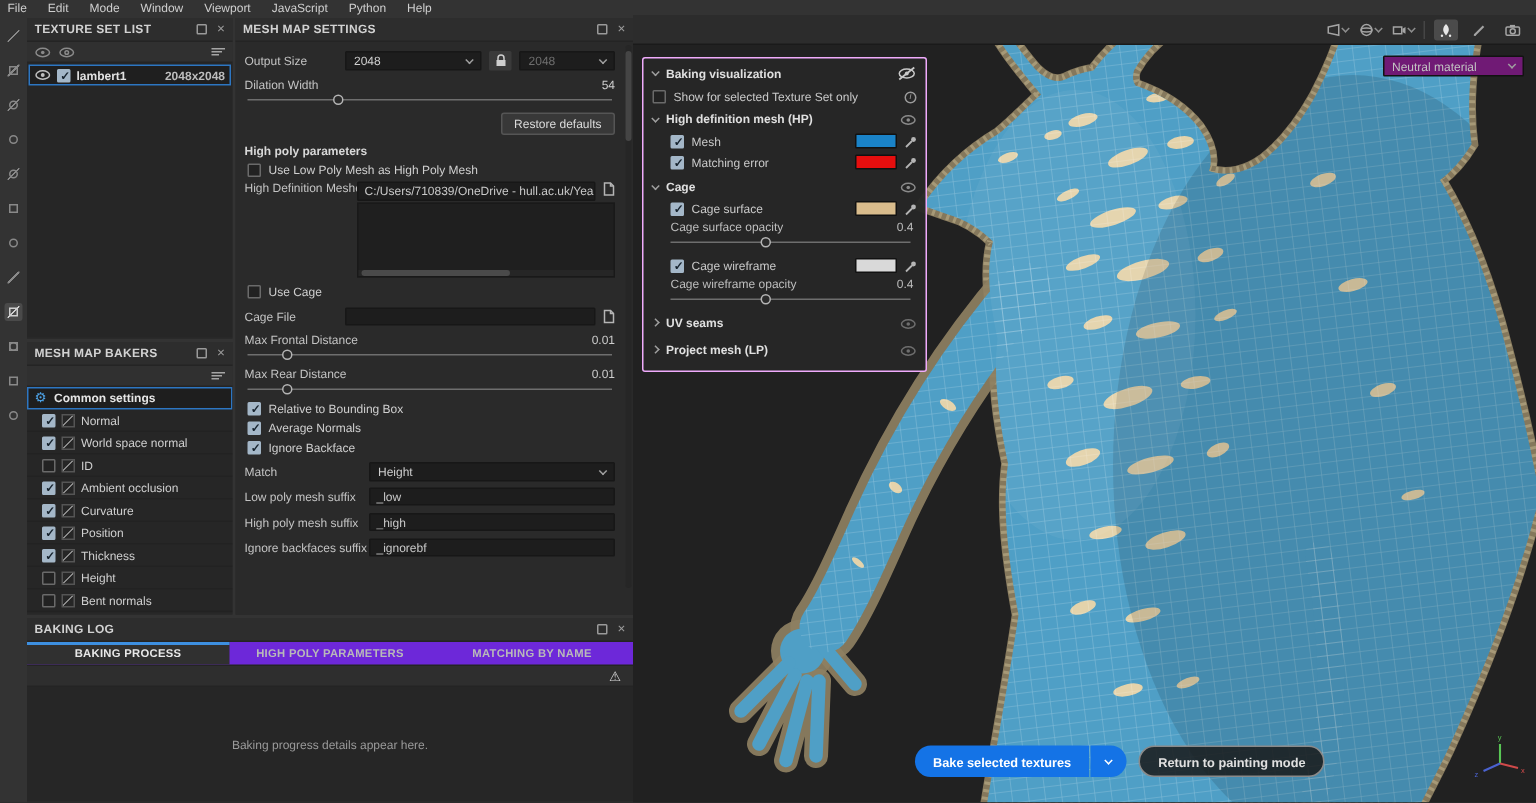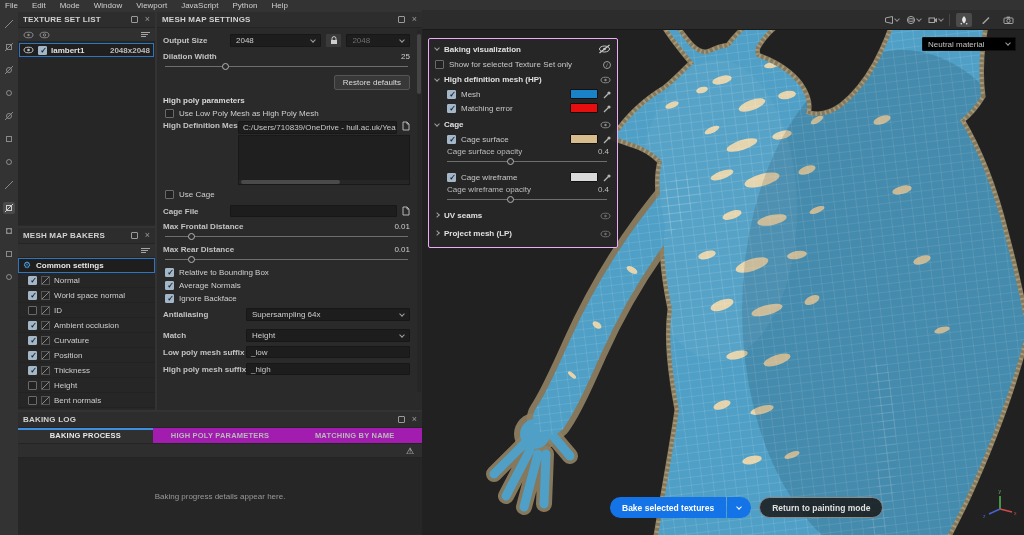--- a/index.html
+++ b/index.html
@@ -64,21 +64,21 @@
     border-bottom:1px solid #222; color:#cfcfcf; }
   .slash { width:9px; height:9px; border:1px solid #555; flex:0 0 auto;
     background:linear-gradient(135deg,transparent 44%,#8a8a8a 44%,#8a8a8a 54%,transparent 54%); }
 
   
   #settings-panel { left:157px; top:12px; width:265px; height:398px; }
   .set-body { position:relative; background:#2a2a2a; height:calc(100% - 17px); padding:6px 12px 4px 6px; overflow:hidden; }
   .vscroll { position:absolute; right:1px; top:2px; width:4px; height:95%; background:#262626; border-radius:2px; }
   .vscroll .thumb { position:absolute; top:4px; width:4px; height:60px; background:#454545; border-radius:2px; }
   .srow { display:flex; align-items:center; gap:5px; margin-bottom:5px; }
-  .slabel { color:#c3c3c3; white-space:nowrap;font-weight:bold; }
+  .slabel { color:#c3c3c3; white-space:nowrap; }
   .sval { margin-left:auto; color:#cdcdcd; }
   .dd { background:#1d1d1d; border:1px solid #171717; border-radius:1px; height:13px;
     display:flex; align-items:center; padding:0 5px; color:#cfcfcf; flex:1; }
   .dd .chv { margin-left:auto; }
   .dd.dim { color:#6e6e6e; }
   .chv { width:4px; height:4px; border-right:1px solid #a0a0a0; border-bottom:1px solid #a0a0a0;
     transform:rotate(45deg); flex:0 0 auto; margin-top:-2px; }
   .chv.right { transform:rotate(-45deg); }
   .lockbtn { width:15px; height:13px; background:#3a3a3a; border-radius:1px; display:flex;
     align-items:center; justify-content:center; flex:0 0 auto; }
@@ -94,38 +94,38 @@
     display:flex; align-items:center; padding:0 4px; color:#c9c9c9; white-space:nowrap; overflow:hidden; }
   .hdm-box { background:#1f1f1f; border:1px solid #191919; height:50px; margin:0 0 5px 75px; position:relative; }
   .hscroll { position:absolute; left:0; right:0; bottom:0; height:4px; background:#262626; }
   .hscroll .thumb { position:absolute; left:2px; top:0; height:4px; width:58%; background:#4a4a4a; border-radius:2px; }
   .doc-ic { flex:0 0 auto; }
   .hdm-row { display:flex; align-items:flex-start; gap:5px; margin-bottom:1px; }
   .cbrow { display:flex; align-items:center; gap:5px; margin:0 0 6px 2px; color:#cfcfcf; }
 
   
   #bakinglog-panel { left:18px; top:412px; width:404px; height:123px; }
-  .tabs { display:flex; height:16px; background:#a21caf; border-bottom:1px solid #242424; }
+  .tabs { display:flex; height:16px; background:#6d28d9; border-bottom:1px solid #242424; }
   .tab { flex:1; display:flex; align-items:center; justify-content:center; font-weight:bold;
     font-size:7.5px; color:#b9b9b9; letter-spacing:.2px; }
   .tab.active { color:#e8e8e8; background:#303030; box-shadow:inset 0 2px 0 #3d8fe0; }
   .log-toolbar { height:14px; background:#2e2e2e; display:flex; align-items:center;
     justify-content:flex-end; padding:0 8px; color:#d9d9d9; border-bottom:1px solid #242424; }
   .log-body { height:calc(100% - 47px); background:#262626; display:flex; align-items:center;
     justify-content:center; color:#9a9a9a; }
 
   
   #viewport { position:absolute; left:422px; top:10px; width:602px; height:525px; background:#212121; overflow:hidden; }
   .vpbar { position:absolute; left:0; top:0; right:0; height:20px; background:#2c2c2c;
     border-bottom:1px solid #1a1a1a; display:flex; align-items:center; justify-content:flex-end;
     gap:6px; padding:0 8px; }
   .vpi { width:16px; height:14px; display:flex; align-items:center; justify-content:center; gap:1px; opacity:.85; }
   .vpi.active { background:#4b4b4b; border-radius:2px; opacity:1; }
   .vpsep { width:1px; height:12px; background:#454545; }
-  .mat-dd { position:absolute; right:8px; top:27px; width:94px; height:14px; background:#000000;
+  .mat-dd { position:absolute; right:8px; top:27px; width:94px; height:14px; background:#701a75;
     border:1px solid #121212; border-radius:1px; display:flex; align-items:center; padding:0 5px;
     color:#c3c3c3; }
   .mat-dd .chv { margin-left:auto; }
 
   
   #bviz { position:absolute; left:6px; top:28px; width:190px; background:rgba(38,38,38,.96);
     border:1px solid #f0abfc; border-radius:2px; padding:5px 6px 7px 6px; }
   .bv-row { display:flex; align-items:center; gap:5px; margin-bottom:6px; }
   .bv-title { font-weight:bold; color:#e0e0e0; }
   .bv-right { margin-left:auto; display:flex; align-items:center; gap:4px; color:#9a9a9a; }
@@ -344,21 +344,21 @@
             </svg>
         </span>
         <span class="dd dim" style="flex:.65">
             <span>2048</span>
             <span class="chv"></span>
           </span>
       </div>
 
       <div class="srow" style="margin-bottom:2px">
         <span class="slabel">Dilation Width</span>
-        <span class="sval">25</span>
+        <span class="sval">54</span>
       </div>
       <div class="slider">
           <span class="track"></span>
           <span class="knob" style="left:25%"></span>
         </div>
 
 
       <div class="rright">
           <span class="btn">Restore defaults</span>
         </div>
@@ -421,41 +421,38 @@
         </div>
       <div class="cbrow" style="margin-bottom:4px">
           <span class="cb on"></span>
           <span>Average Normals</span>
         </div>
       <div class="cbrow" style="margin-bottom:5px">
           <span class="cb on"></span>
           <span>Ignore Backface</span>
         </div>
 
-      <div class="srow" style="margin-bottom:8px">
-        <span class="slabel" style="width:78px">Antialiasing</span>
-        <span class="dd">
-            <span>Supersampling 64x</span>
-            <span class="chv"></span>
-          </span>
-      </div>
       <div class="srow" style="margin-bottom:4px">
         <span class="slabel" style="width:78px">Match</span>
         <span class="dd">
             <span>Height</span>
             <span class="chv"></span>
           </span>
       </div>
       <div class="srow">
         <span class="slabel" style="width:78px">Low poly mesh suffix</span>
         <span class="field">_low</span>
       </div>
       <div class="srow">
         <span class="slabel" style="width:78px">High poly mesh suffix</span>
         <span class="field">_high</span>
+      </div>
+      <div class="srow">
+        <span class="slabel" style="width:78px">Ignore backfaces suffix</span>
+        <span class="field">_ignorebf</span>
       </div>
 
       <div class="vscroll">
           <span class="thumb"></span>
         </div>
     </div>
   </div>
 
   <div class="panel" id="bakinglog-panel">
     <div class="phead">

